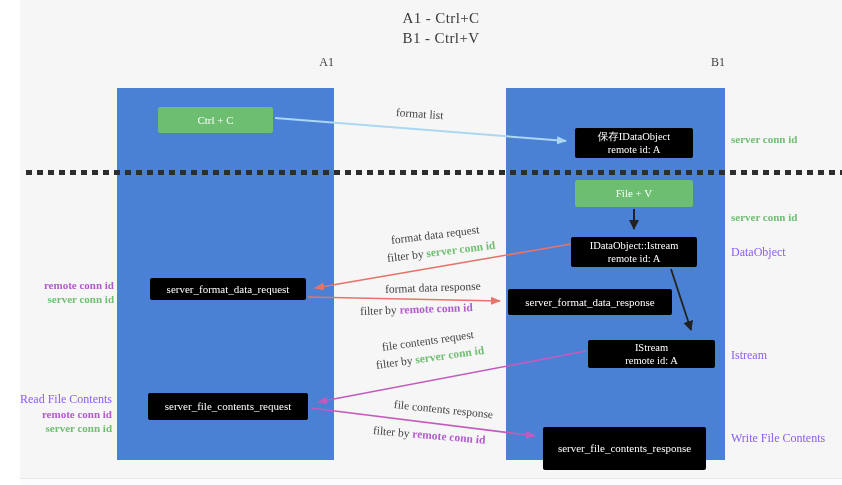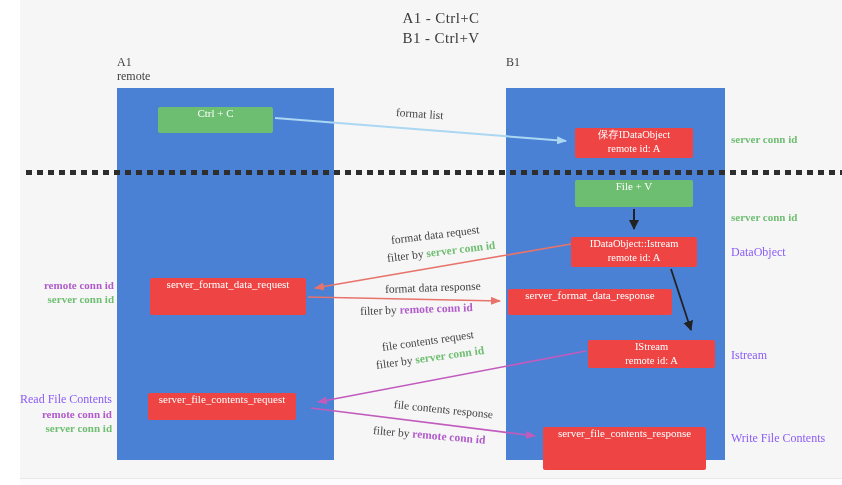--- a/index.html
+++ b/index.html
@@ -1,31 +1,31 @@
 <!DOCTYPE html>
 <html><head>
 <meta charset="utf-8">
 <style>
   html,body { margin:0; padding:0; }
   .stage { position:relative; width:842px; height:485px; background:#f6f6f6;
            font-family:Liberation Serif, serif; overflow:hidden;margin-left:20px; }
   .title { position:absolute; top:8px; left:0; width:842px; text-align:center;
            font-size:15px; color:#3a3a3a; line-height:20px; letter-spacing:0.4px; z-index:6; }
-  .lane-header { position:absolute; top:55px; text-align:left; font-size:12px;
+  .lane-header { position:absolute; top:55px; text-align:right; font-size:12px;
                  color:#3d3d3d; line-height:14px; z-index:6; }
   .lane { position:absolute; top:88px; height:372px; background:#4A81D4; z-index:1; }
   .dash { position:absolute; top:170px; left:6px; right:8px; height:5px; z-index:3;
           background:repeating-linear-gradient(90deg,#2e2e2e 0 6px,rgba(0,0,0,0) 6px 11px); }
   .overlay { position:absolute; left:0; top:0; z-index:4; }
   .node { position:absolute; z-index:5; display:flex; flex-direction:column; align-items:center;
-          color:#fff; font-size:11px; line-height:13px;
+          justify-content:center; color:#fff; font-size:11px; line-height:13px;
           border-radius:2px; text-align:center; white-space:nowrap; }
   .node.two { font-size:10.5px; line-height:13.5px; }
   .green  { background:#6EBE72; }
-  .orange { background:#ef4444; }
+  .orange { background:#000000; }
   .mlabel { position:absolute; z-index:6; font-size:11.5px; color:#434343;
             white-space:nowrap; transform-origin:left center; }
   .side { position:absolute; z-index:6; font-size:12px; color:#8b5cf6; white-space:nowrap; }
   .side.small { font-size:11px; }
   .ra { text-align:right; }
   .bold-green  { color:#6FBE72; font-weight:bold; }
   .bold-purple { color:#B15BCB; font-weight:bold; }
   .bottom-edge { position:absolute; left:0; right:0; top:478px; height:7px;
                  background:#fcfcfe; border-top:1px solid #e9e9ec; z-index:2; }
 </style>
@@ -34,21 +34,20 @@
 
 <div class="stage">
 
   <div class="title">
     <div>A1 - Ctrl+C</div>
     <div>B1 - Ctrl+V</div>
   </div>
 
   <div class="lane-header" style="left:97px;width:217px">
     <div>A1</div>
-    <div>remote</div>
   </div>
   <div class="lane-header" style="left:486px;width:219px">
     <div>B1</div>
   </div>
 
   <div class="lane" style="left:97px;width:217px"></div>
   <div class="lane" style="left:486px;width:219px"></div>
 
   <div class="dash"></div>
 
@@ -89,34 +88,34 @@
 
   <div class="node green" style="left:555px;top:180px;width:118px;height:27px">
     <span>File + V</span>
   </div>
 
   <div class="node orange two" style="left:551px;top:237px;width:126px;height:30px">
     <div>IDataObject::Istream</div>
     <div>remote id: A</div>
   </div>
 
-  <div class="node orange" style="left:130px;top:278px;width:156px;height:37px">
+  <div class="node orange" style="left:130px;top:278px;width:156px;height:22px">
     <span>server_format_data_request</span>
   </div>
 
   <div class="node orange" style="left:488px;top:289px;width:164px;height:26px">
     <span>server_format_data_response</span>
   </div>
 
   <div class="node orange two" style="left:568px;top:340px;width:127px;height:28px">
     <div>IStream</div>
     <div>remote id: A</div>
   </div>
 
-  <div class="node orange" style="left:128px;top:393px;width:148px;height:27px">
+  <div class="node orange" style="left:128px;top:393px;width:160px;height:27px">
     <span>server_file_contents_request</span>
   </div>
 
   <div class="node orange" style="left:523px;top:427px;width:163px;height:43px">
     <span>server_file_contents_response</span>
   </div>
 
   <div class="mlabel" style="left:376px;top:106px;transform:rotate(4deg)">format list</div>
 
   <div class="mlabel" style="left:371px;top:234px;transform:rotate(-7deg)">format data request</div>

